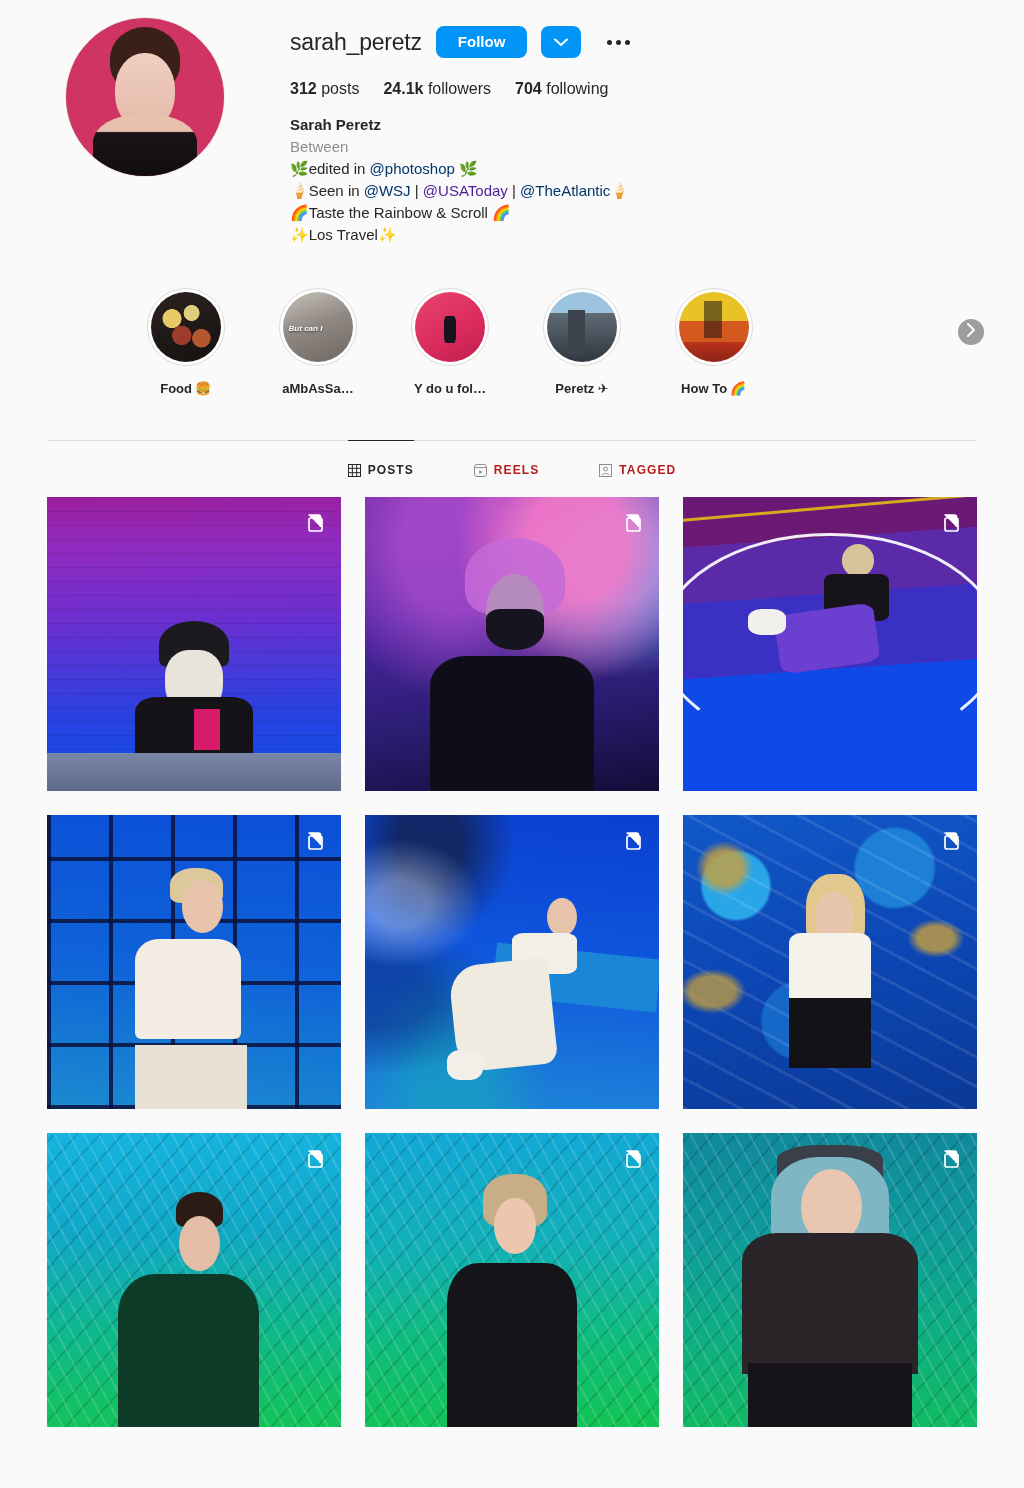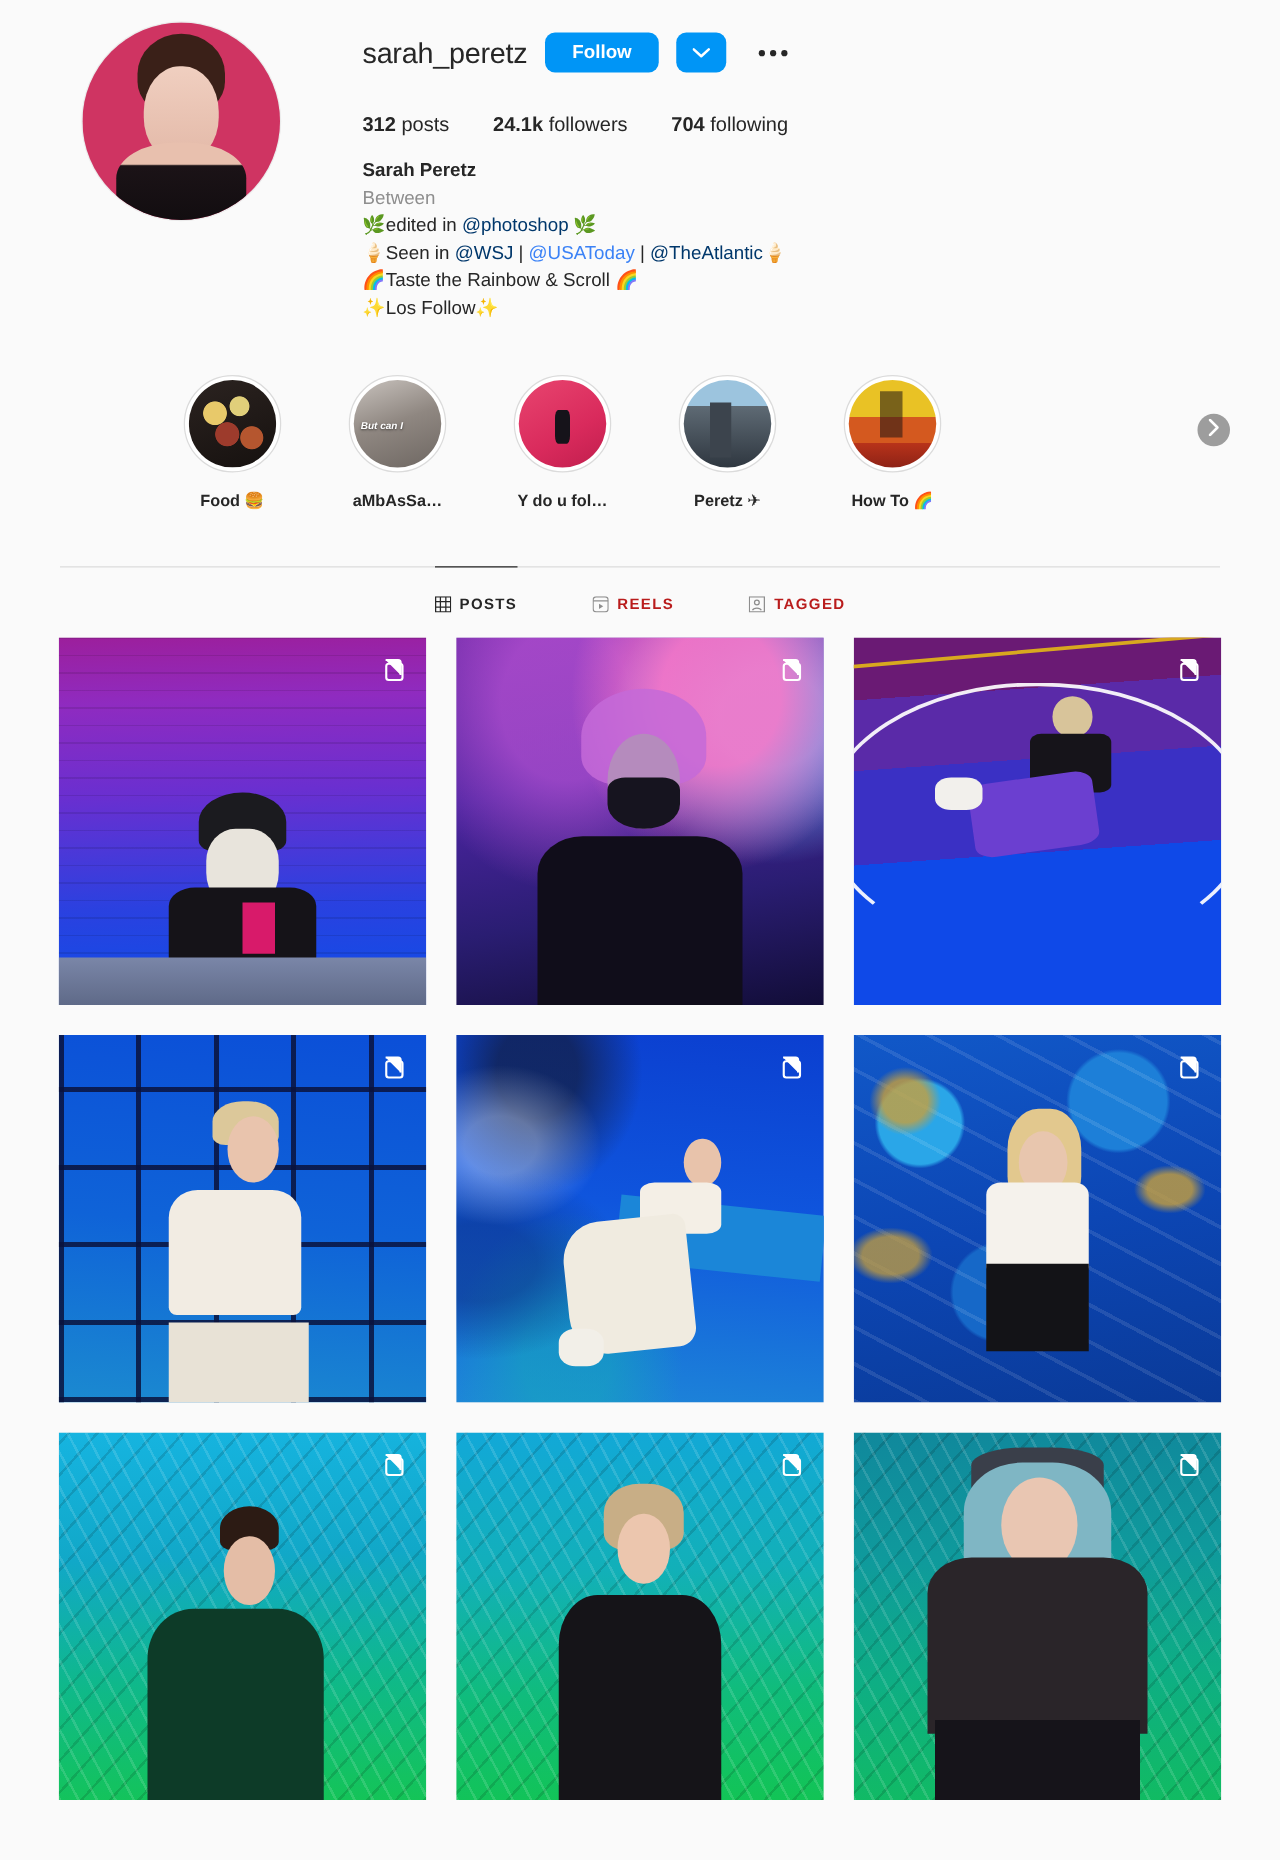--- a/index.html
+++ b/index.html
@@ -84,21 +84,21 @@
     display: flex; align-items: center; justify-content: center;
   }
   .chev-btn svg { display: block; }
   .dots-btn {
     background: none; border: none; cursor: pointer;
     display: flex; align-items: center; gap: 4px;
     padding: 0 8px; height: 32px; margin-left: 4px;
   }
   .dots-btn i { width: 5px; height: 5px; border-radius: 50%; background: #262626; display: block; }
 
-  .stats-row { display: flex; gap: 35px; margin-top: 28px; font-size: 16px; color: #262626; text-align: right; }
+  .stats-row { display: flex; gap: 24px; margin-top: 16px; font-size: 16px; color: #262626; text-align: right; }
   .stats-row .stat { color: #262626; }
   .stats-row .stat b { font-weight: bold; }
 
   .bio { margin-top: 16px; font-size: 15px; line-height: 1.47; color: #262626; }
   .bio .fullname { font-weight: bold; display: block; }
   .bio .category { color: #8e8e8e; display: block; }
   .bio .bioline { display: block; }
   .bio .mention { color: #00376b; }
 
   
@@ -336,23 +336,23 @@
         <div class="stat">
           <b>704</b>
           <span>following</span>
         </div>
       </div>
 
       <div class="bio">
         <span class="fullname">Sarah Peretz</span>
         <span class="category">Between</span>
         <span class="bioline">🌿edited in <span class="mention" style="color:#00376b">@photoshop</span> 🌿</span>
-        <span class="bioline">🍦Seen in <span class="mention" style="color:#00376b">@WSJ</span> | <span class="mention" style="color:#3b82f6">@USAToday</span> | <span class="mention" style="color:#00376b">@TheAtlantic</span>🍦</span>
+        <span class="bioline">🍦Seen in <span class="mention" style="color:#00376b">@WSJ</span> | <span class="mention" style="color:#4c1d95">@USAToday</span> | <span class="mention" style="color:#00376b">@TheAtlantic</span>🍦</span>
         <span class="bioline">🌈Taste the Rainbow &amp; Scroll 🌈</span>
-        <span class="bioline">✨Los Follow✨</span>
+        <span class="bioline">✨Los Travel✨</span>
       </div>
 
     </div>
   </div>
 
   <div class="highlights">
     <div class="hl">
       <div class="hl-ring">
         <div class="hl-img cov-food"></div>
       </div>

